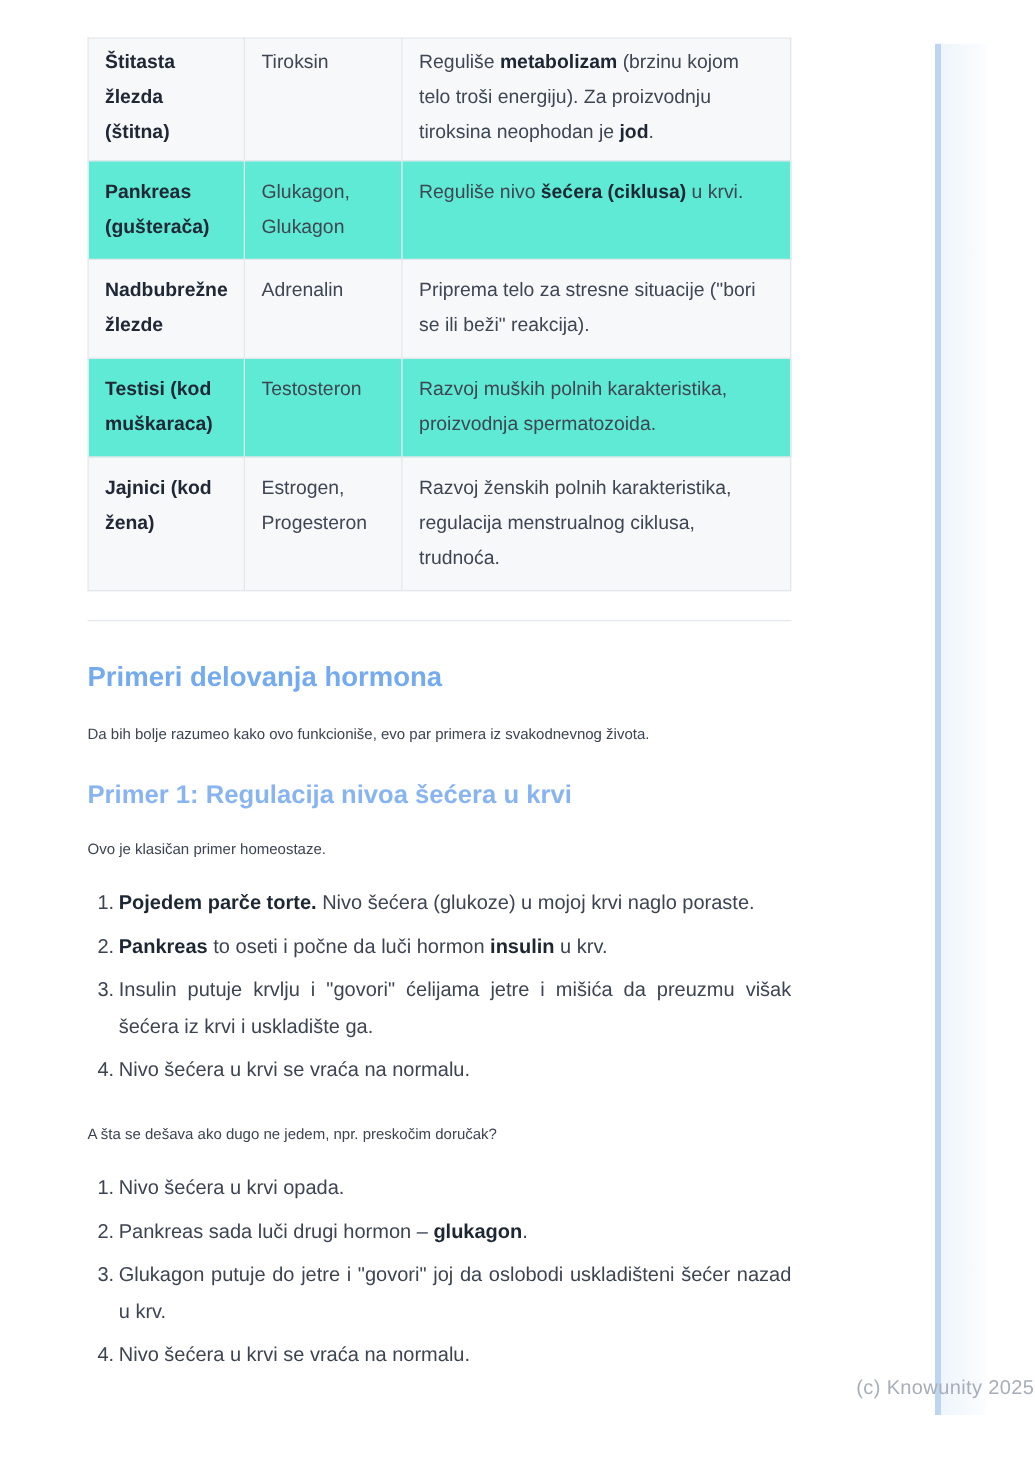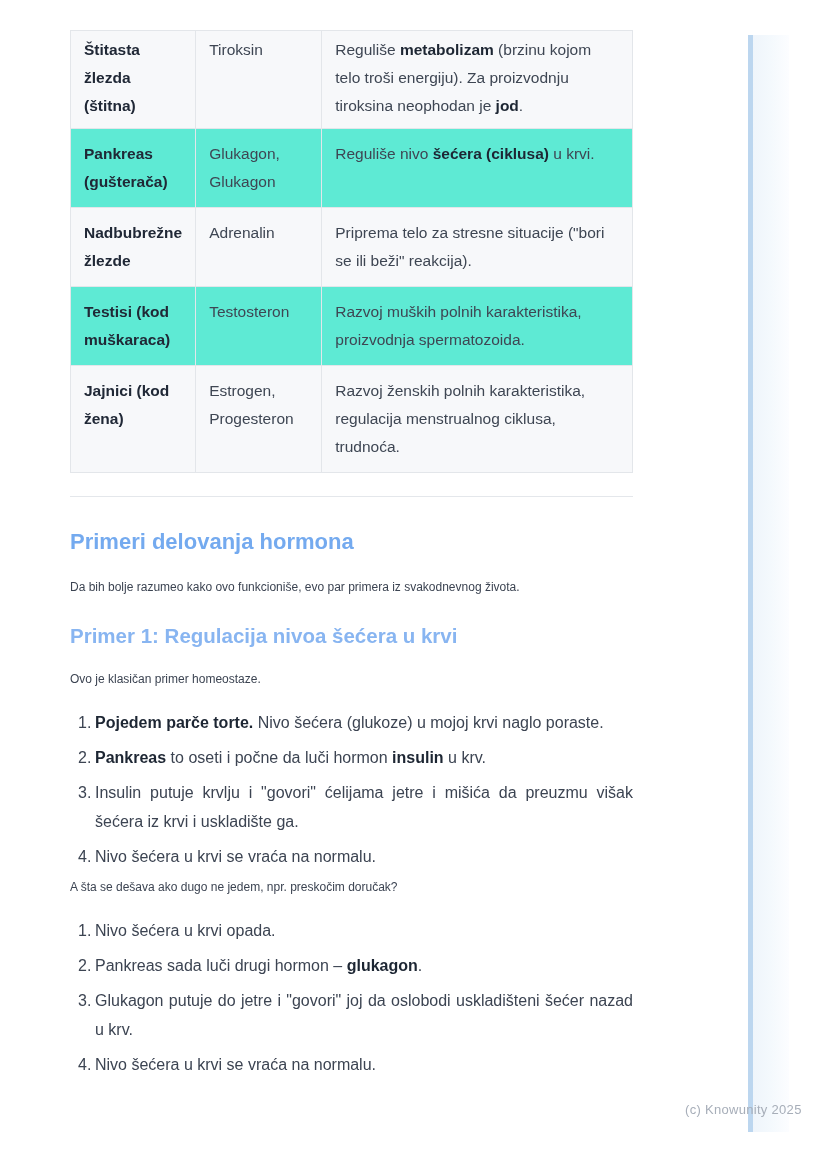--- a/index.html
+++ b/index.html
@@ -86,21 +86,21 @@
     width: 41px; height: 1097px;
     background: linear-gradient(to right,
       var(--strip-line, #bcd6ef) 0, var(--strip-line, #bcd6ef) 5px,
       #eff5fb 5px, #f4f9fd 55%, #fcfdff 100%);
     z-index: 1;
   }
   
   .watermark {
     position: absolute;
     left: 685px; top: 1102px;
-    font-size: 13px;
+    font-size: 16px;
     letter-spacing: 0.3px;
     color: var(--watermark-color, #a7aeb9);
     z-index: 2;
     white-space: nowrap;
   }
 </style>
 </head>
 <body>
 
 <div class="content">
@@ -157,21 +157,21 @@
     <li>
       <span class="num">3.</span>
       <span class="li-text">Insulin putuje krvlju i "govori" ćelijama jetre i mišića da preuzmu višak šećera iz krvi i uskladište ga.</span>
     </li>
     <li>
       <span class="num">4.</span>
       <span class="li-text">Nivo šećera u krvi se vraća na normalu.</span>
     </li>
   </ol>
 
-  <p class="para" style="margin-top:1px;">A šta se dešava ako dugo ne jedem, npr. preskočim doručak?</p>
+  <p class="para" style="margin-top:21px;">A šta se dešava ako dugo ne jedem, npr. preskočim doručak?</p>
 
   <ol class="steps">
     <li>
       <span class="num">1.</span>
       <span class="li-text">Nivo šećera u krvi opada.</span>
     </li>
     <li>
       <span class="num">2.</span>
       <span class="li-text">Pankreas sada luči drugi hormon – <b>glukagon</b>.</span>
     </li>

